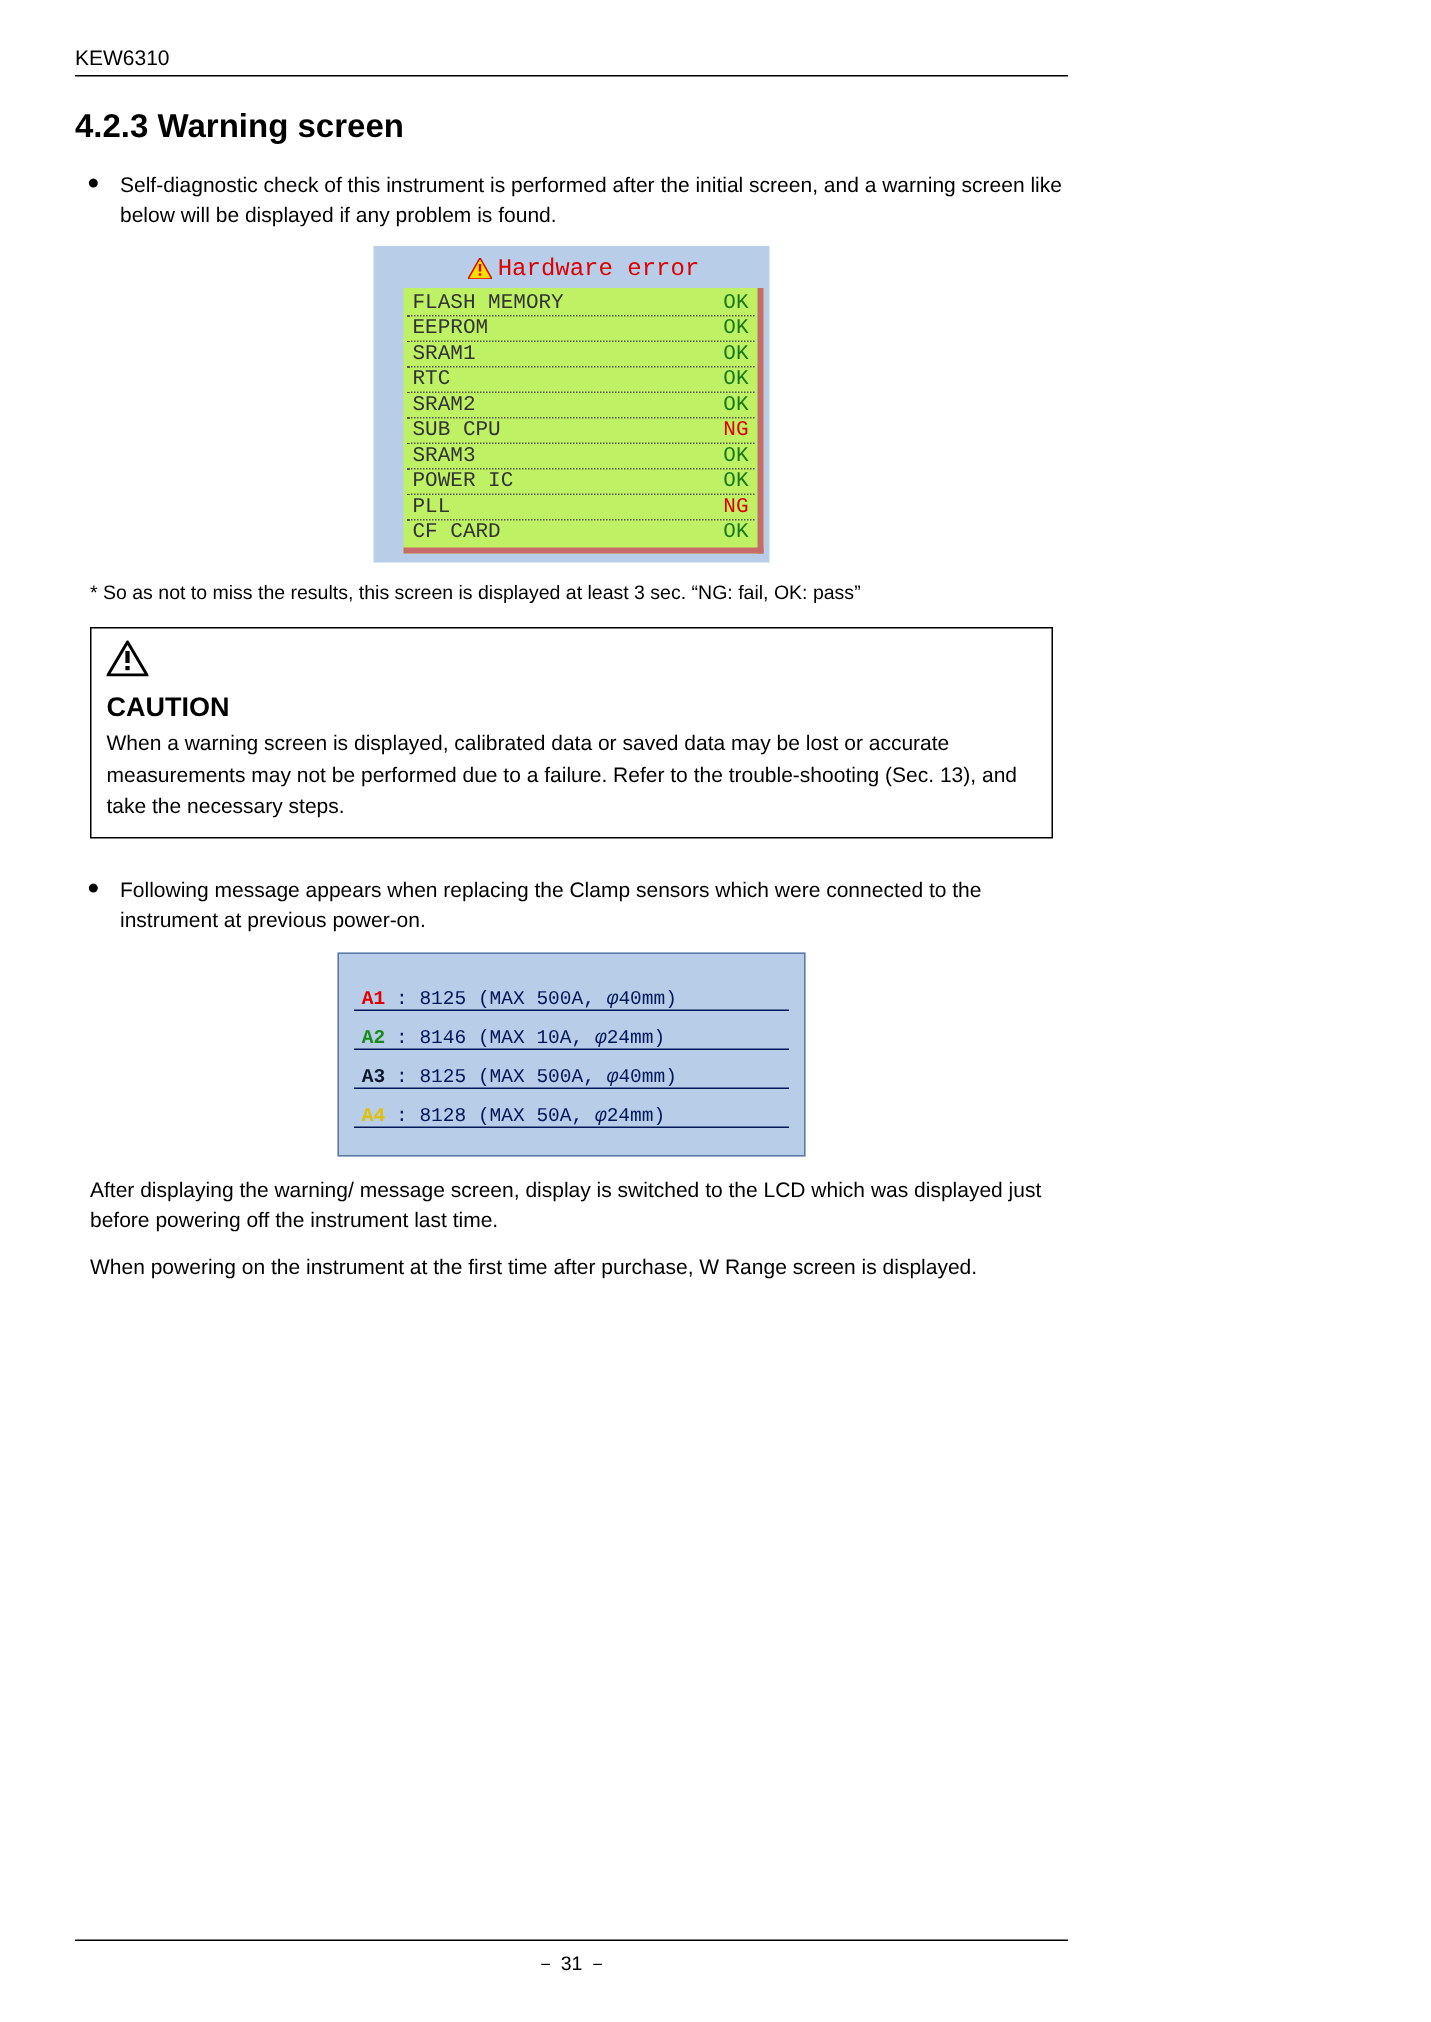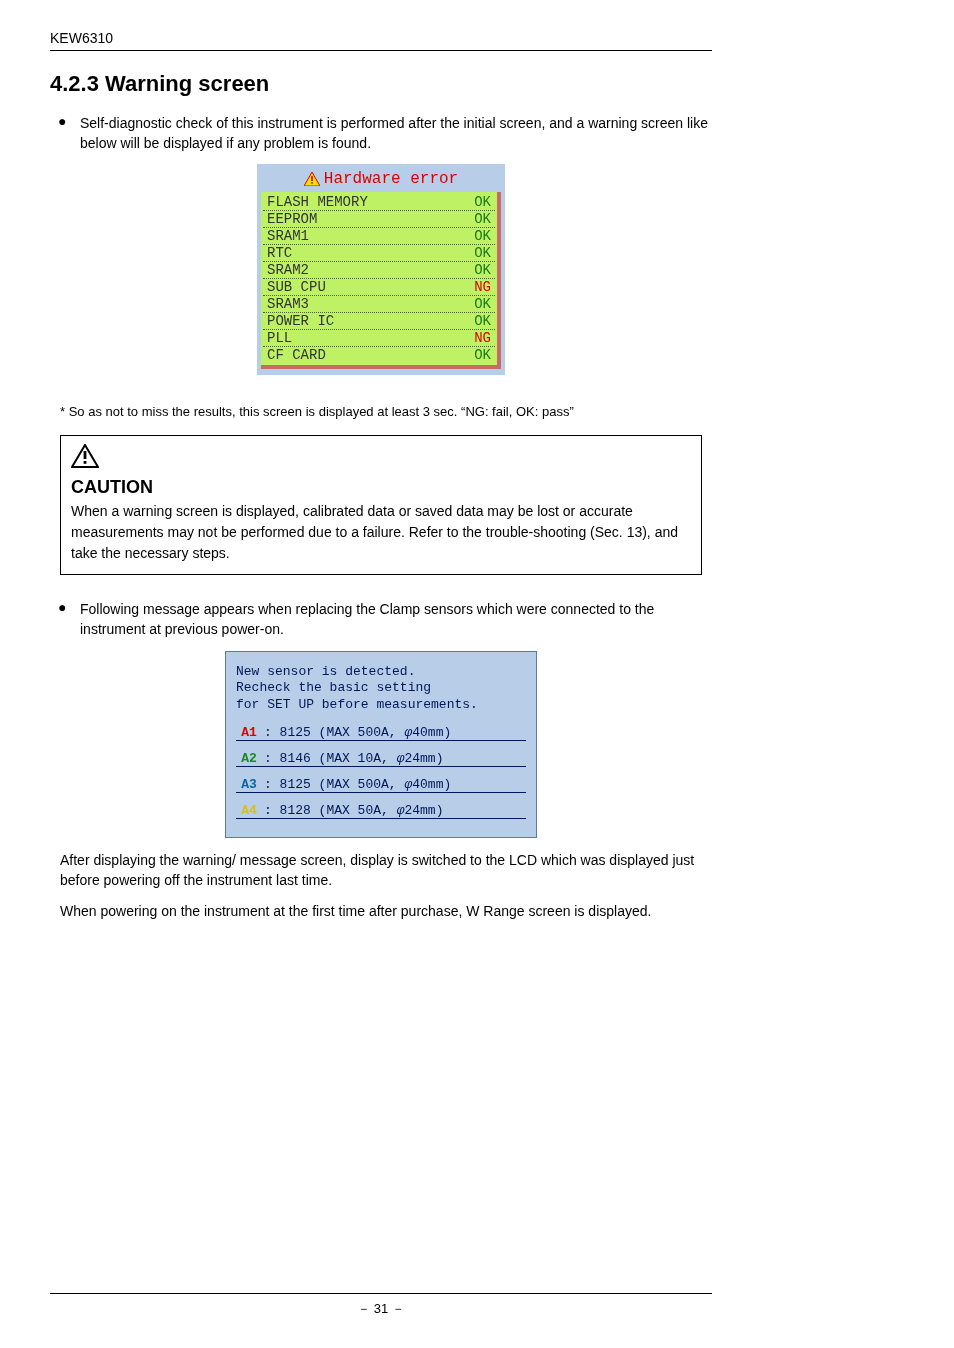--- a/index.html
+++ b/index.html
@@ -37,24 +37,24 @@
   }
   .bullet-row {
     display: flex;
     margin: 8px 0 10px 8px;
   }
   .bullet-dot { width: 22px; font-size: 14px; }
   .bullet-text { font-size: 14px; line-height: 1.45; flex: 1; }
 
   
   .hw-box-wrap {
-    margin: 10px auto 29px auto;
+    margin: 10px auto 12px auto;
     width: 240px;
     background: #b7cde8;
-    padding: 4px 4px 6px 4px;
+    padding: 4px 4px 6px 20px;
     font-family: "MS PGothic","MS Gothic","Courier New",monospace;
   }
   .hw-title {
     display: flex;
     align-items: center;
     justify-content: center;
     font-size: 16px;
     color: #d00;
     padding: 2px 0 4px 0;
   }
@@ -117,21 +117,21 @@
   }
   .ch-tag {
     display: inline-block;
     width: 22px;
     text-align: center;
     font-weight: bold;
     margin-right: 4px;
   }
   .ch-A1 { color: #e00000; }
   .ch-A2 { color: #1a8a1a; }
-  .ch-A3 { color: #0369a1; }
+  .ch-A3 { color: #0f172a; }
   .ch-A4 { color: #e0c000; }
   .phi { font-style: italic; }
 
   .after-note {
     font-size: 14px;
     line-height: 1.45;
     margin: 10px 10px 0 10px;
   }
 
   .footer {
@@ -231,23 +231,20 @@
       <span>When a warning screen is displayed, calibrated data or saved data may be lost or accurate measurements may not be performed due to a failure. Refer to the trouble-shooting (Sec. 13), and take the necessary steps.</span>
     </div>
   </div>
 
   <div class="bullet-row">
     <div class="bullet-dot">●</div>
     <div class="bullet-text">Following message appears when replacing the Clamp sensors which were connected to the instrument at previous power-on.</div>
   </div>
 
   <div class="sensor-box">
-    <div class="sensor-msg">New sensor is detected.
-Recheck the basic setting
-for SET UP before measurements.</div>
     <div id="sensor-rows">
         <div class="sensor-row">
           <span class="ch-tag ch-A1">A1</span>
           <span>: 8125 (MAX  500A,  <span class="phi">φ</span>40mm)</span>
         </div>
         <div class="sensor-row">
           <span class="ch-tag ch-A2">A2</span>
           <span>: 8146 (MAX   10A,  <span class="phi">φ</span>24mm)</span>
         </div>
         <div class="sensor-row">

